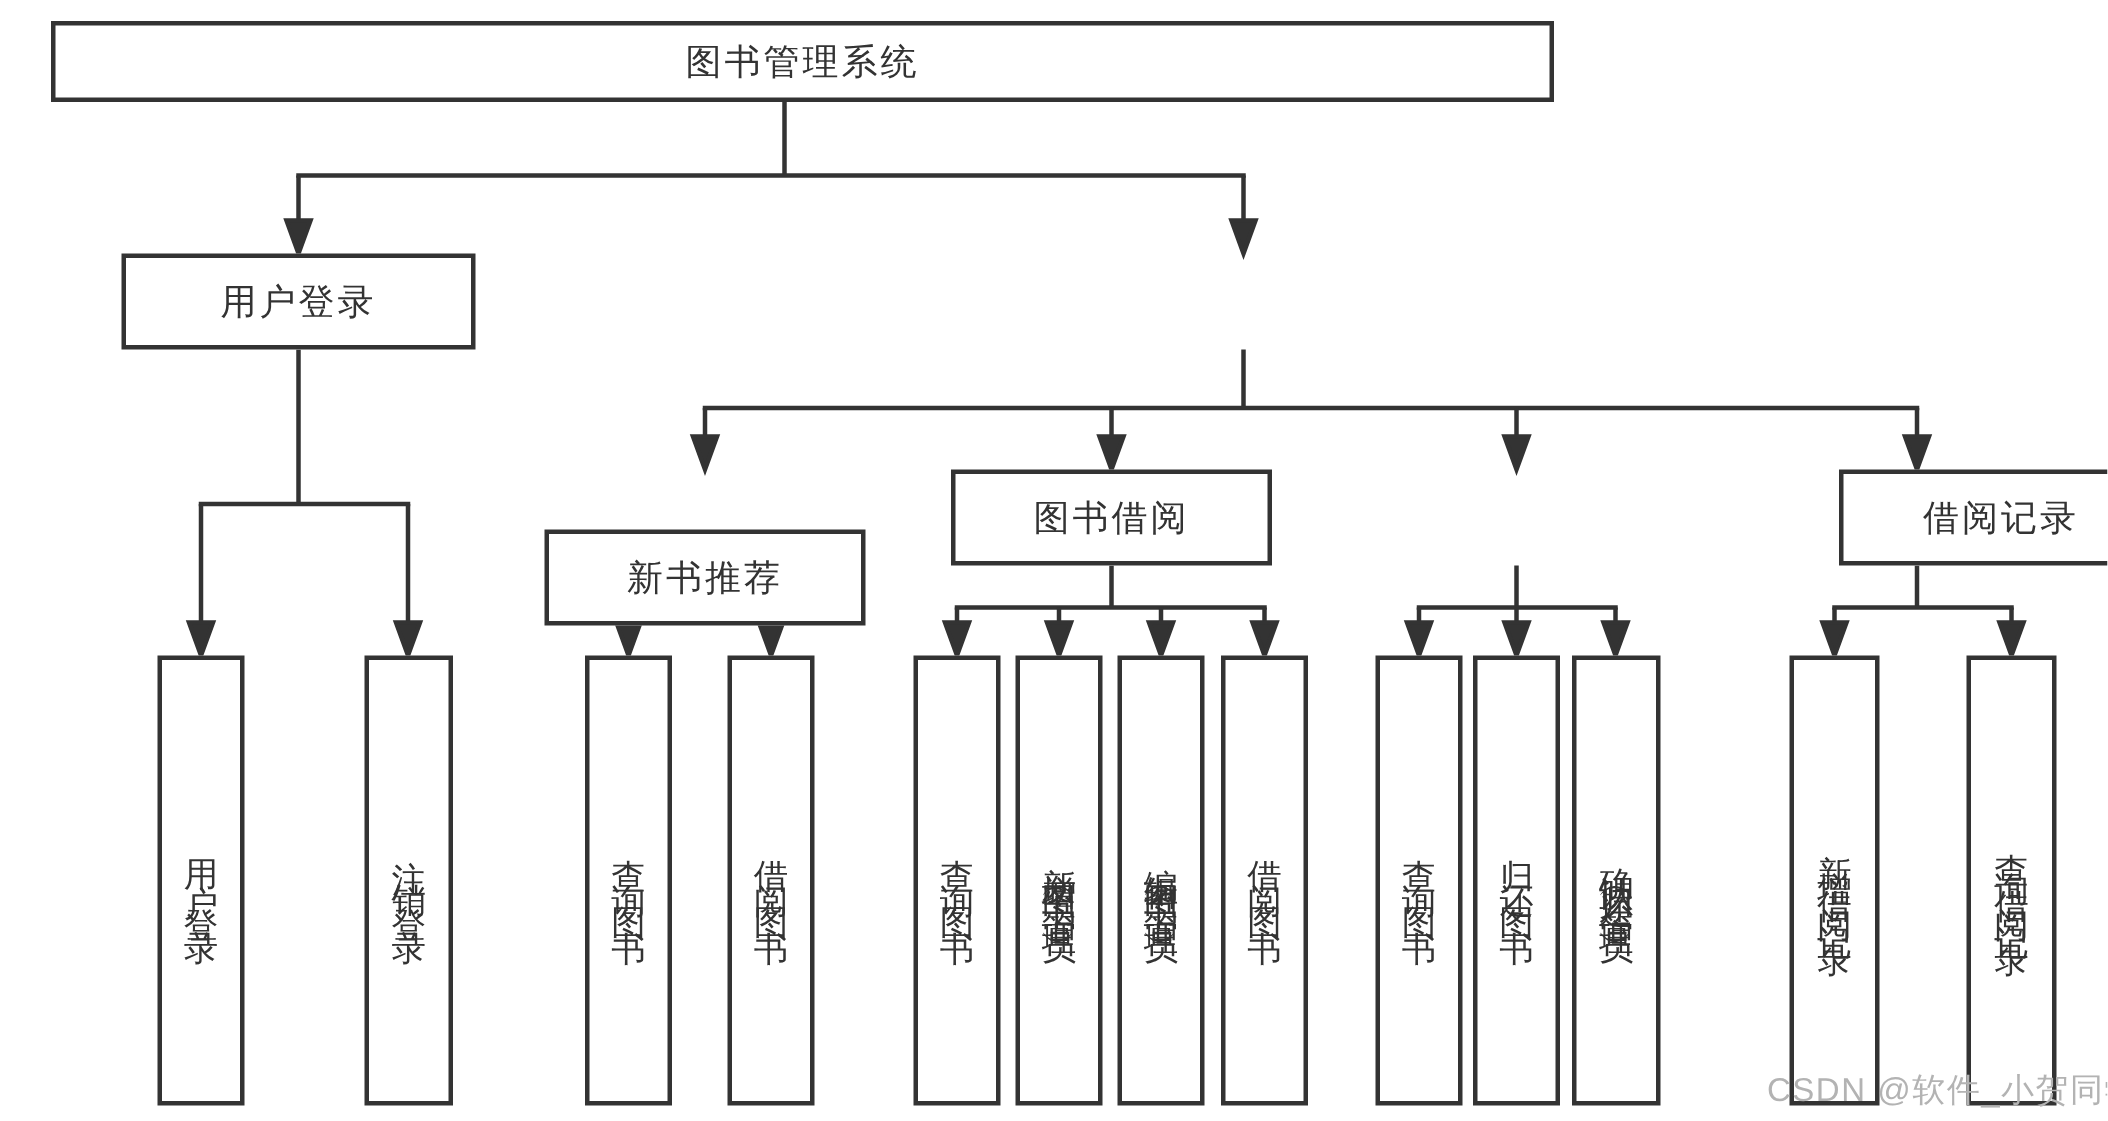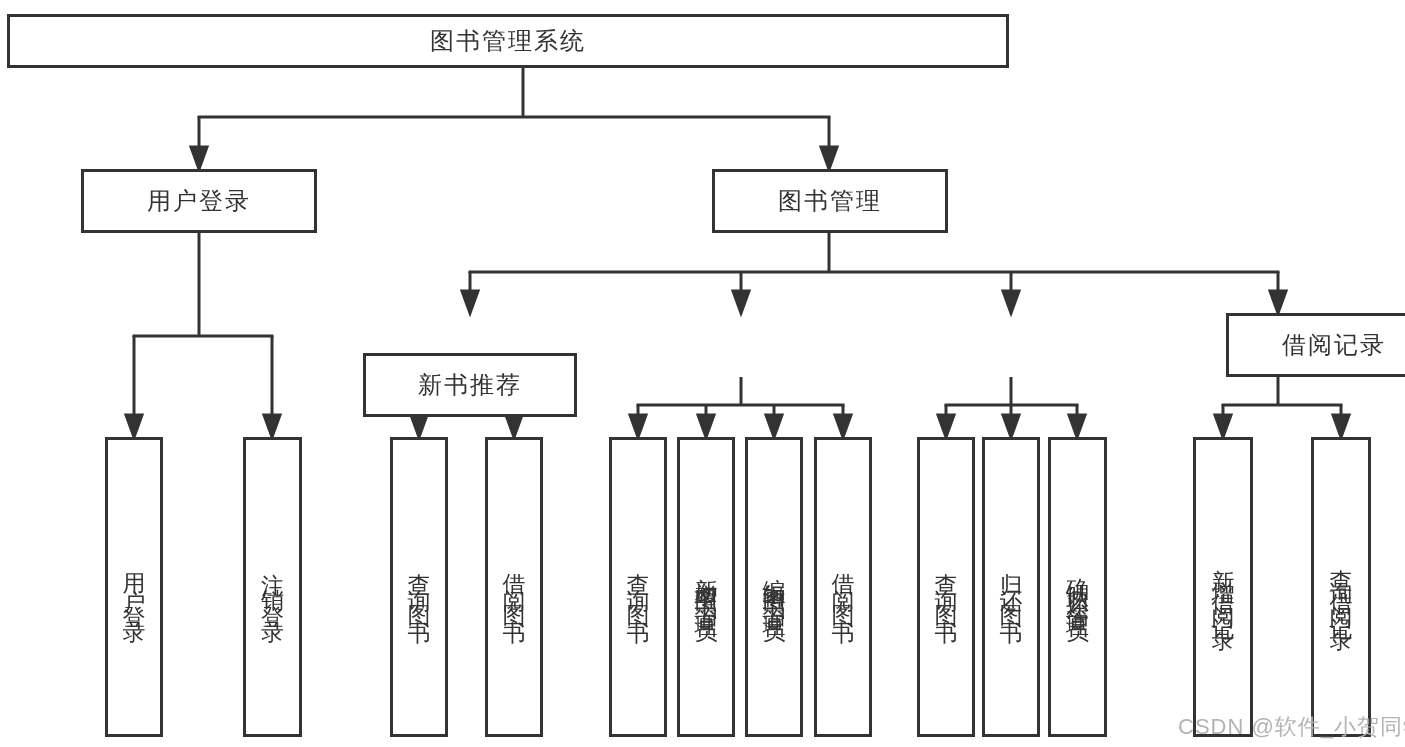--- a/index.html
+++ b/index.html
@@ -115,33 +115,33 @@
 
       <line x1="1278" y1="377" x2="1278" y2="405"></line>
       <line x1="1221.5" y1="405" x2="1342.5" y2="405"></line>
       <line x1="1223" y1="405" x2="1223" y2="419"></line>
       <polygon points="1215,415 1231,415 1223,437"></polygon>
       <line x1="1341" y1="405" x2="1341" y2="419"></line>
       <polygon points="1333,415 1349,415 1341,437"></polygon>
     </g>
   </svg>
 
-  <div class="node" style="left:7px; top:14px; width:1002px; height:54px;">
+  <div class="node" style="left:34px; top:14px; width:1002px; height:54px;">
     <span class="hlabel">图书管理系统</span>
   </div>
 
   <div class="node" style="left:81px; top:169px; width:236px; height:64px;">
     <span class="hlabel">用户登录</span>
   </div>
-  <div class="node" style="left:712px; top:169px; width:236px; height:64px;">
-    <span class="hlabel">图书管理</span>
-  </div>
 
   <div class="node" style="left:363px; top:313px; width:214px; height:64px;margin-top:40px;">
     <span class="hlabel">新书推荐</span>
+  </div>
+  <div class="node" style="left:634px; top:313px; width:214px; height:64px;">
+    <span class="hlabel">图书借阅</span>
   </div>
   <div class="node" style="left:1226px; top:313px; width:216px; height:64px;">
     <span class="hlabel">借阅记录</span>
   </div>
 
   <div class="node vnode" style="left:105px;">
     <span class="vtext" style="letter-spacing: 16px;">用户登录</span>
   </div>
   <div class="node vnode" style="left:243px; width:59px;">
     <span class="vtext" style="letter-spacing: 16px;">注销登录</span>

